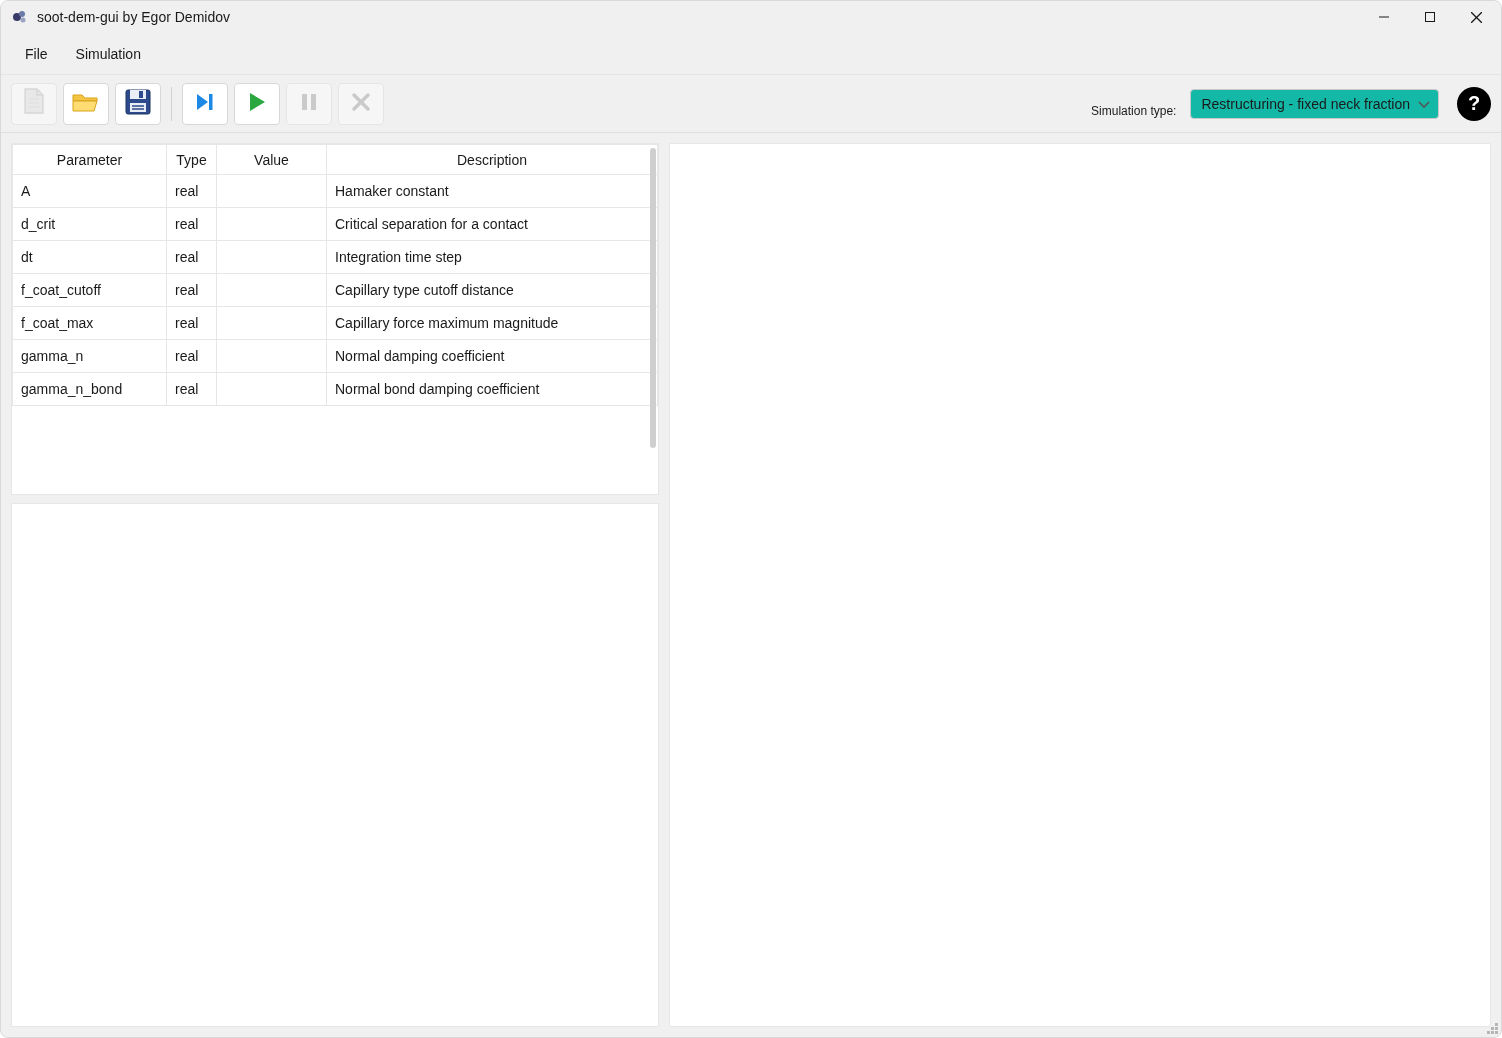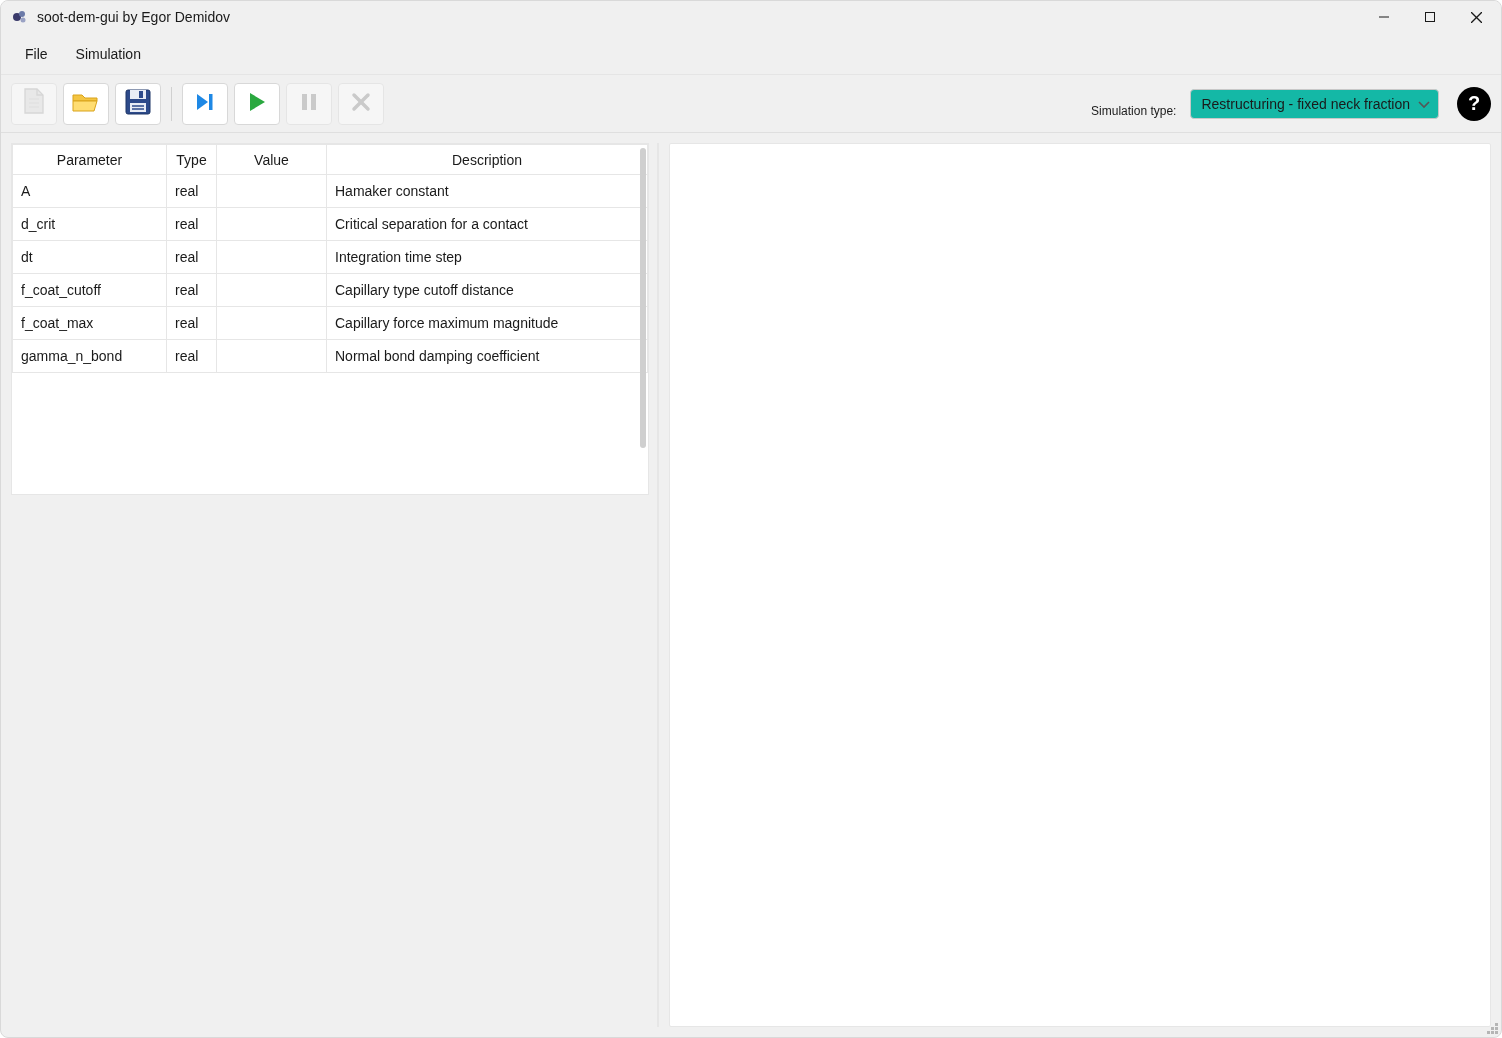--- a/index.html
+++ b/index.html
@@ -25,21 +25,21 @@
   .tool-btn.disabled { opacity: 0.45; }
   .tool-sep { width: 1px; height: 34px; background: #d0d0d0; margin: 0 4px; }
   .toolbar .spacer { flex: 1; }
   .sim-type-label { font-size: 12px; margin-right: 8px; margin-top: 14px; }
   .sim-select { height: 30px; border: 1px solid #c8c8c8; border-radius: 4px; background: #14b8a6; padding: 0 28px 0 10px; font-size: 14px; display: flex; align-items: center; position: relative; min-width: 230px; }
   .sim-select .chev { position: absolute; right: 8px; top: 50%; transform: translateY(-50%); }
   .help-btn { width: 34px; height: 34px; margin-left: 12px; border-radius: 50%; background: #000; color: #fff; display: flex; align-items: center; justify-content: center; font-weight: bold; font-size: 20px; border: none; }
 
   
   .content { flex: 1; display: flex; gap: 10px; padding: 10px; overflow: hidden; }
-  .left-col { width: 648px; display: flex; flex-direction: row; gap: 8px; }
+  .left-col { width: 648px; display: flex; flex-direction: column; gap: 8px; }
   .right-col { flex: 1; background: #ffffff; border: 1px solid #e6e6e6; border-radius: 2px; }
 
   .table-panel { background: #ffffff; border: 1px solid #e6e6e6; position: relative; height: 352px; overflow: hidden; }
   .params-table { width: 100%; border-collapse: collapse; table-layout: fixed; }
   .params-table th, .params-table td { border: 1px solid #e6e6e6; padding: 6px 8px; font-size: 14px; text-align: left; white-space: nowrap; overflow: hidden; text-overflow: ellipsis; }
   .params-table th { font-weight: 400; text-align: center; background: #ffffff; height: 30px; }
   .params-table td { height: 33px; }
   .col-param { width: 154px; }
   .col-type { width: 50px; }
   .col-value { width: 110px; }
@@ -217,20 +217,26 @@
                 <td></td>
                 <td>Capillary type cutoff distance</td>
               </tr>
               <tr>
                 <td>f_coat_max</td>
                 <td>real</td>
                 <td></td>
                 <td>Capillary force maximum magnitude</td>
               </tr>
               <tr>
+                <td>gamma_n</td>
+                <td>real</td>
+                <td></td>
+                <td>Normal damping coefficient</td>
+              </tr>
+              <tr>
                 <td>gamma_n_bond</td>
                 <td>real</td>
                 <td></td>
                 <td>Normal bond damping coefficient</td>
               </tr>
             </tbody>
         </table>
         <div class="table-scroll">
           <div class="thumb"></div>
         </div>

